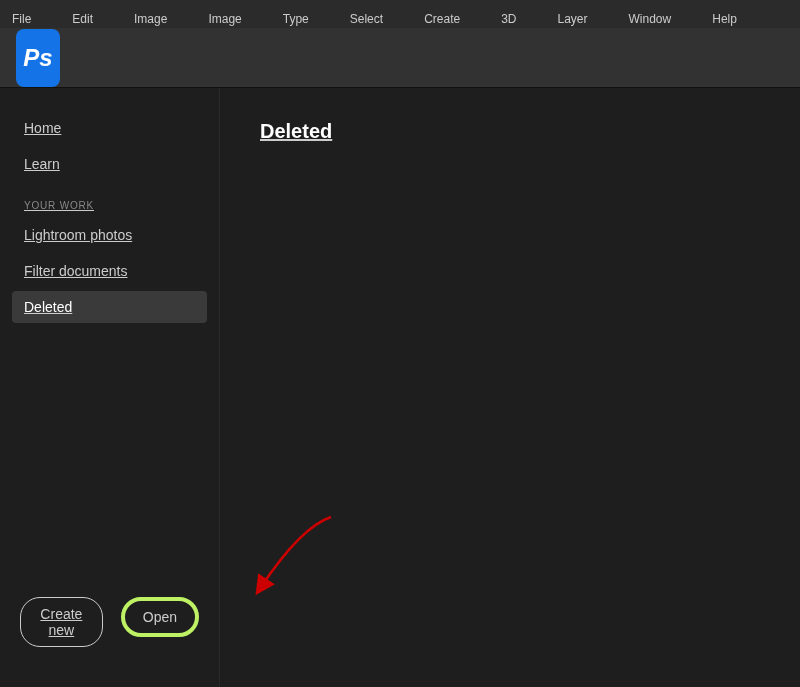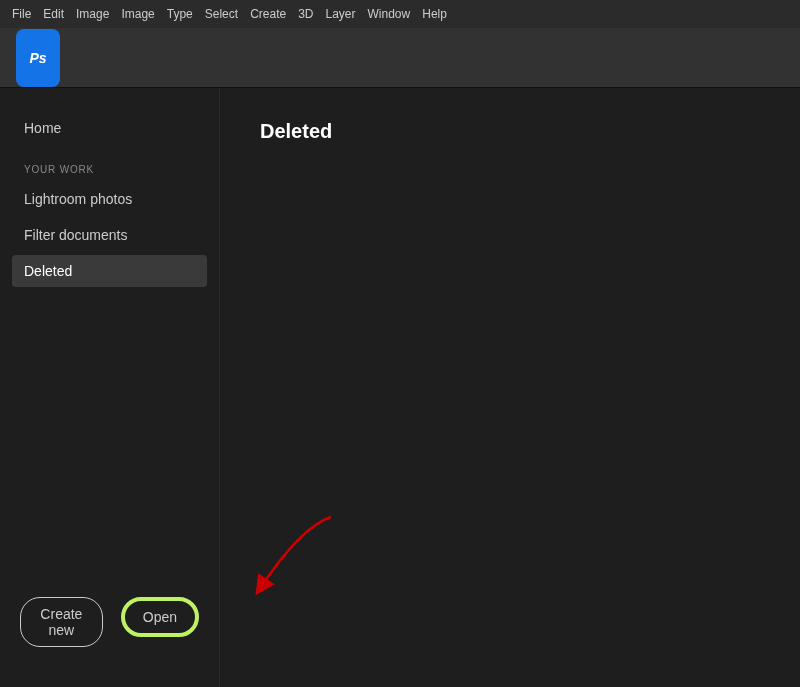--- a/index.html
+++ b/index.html
@@ -13,25 +13,25 @@
       height: 687px;
       background-color: #1e1e1e;
       font-family: 'Segoe UI', Arial, sans-serif;
       color: #cccccc;
       overflow: hidden;
     }
 
     
     .menu-bar {
       display: flex;
-      align-items: center;
+      align-items: flex-end;
       background-color: #2b2b2b;
       height: 28px;
       padding: 0 8px;
-      gap: 4px;
+      gap: 33px;
     }
 
     .menu-bar-item {
       font-size: 12px;
       color: #cccccc;
       cursor: pointer;
       padding: 2px 4px;
     }
 
     
@@ -45,30 +45,31 @@
     }
 
     .ps-logo {
       width: 44px;
       height: 58px;
       background-color: #1473e6;
       border-radius: 8px;
       display: flex;
       align-items: center;
       justify-content: center;
-      font-size: 14px;
+      font-size: 24px;
       font-weight: 700;
       color: white;
       font-style: italic;
     }
 
     
     .main-layout {
       display: flex;
       height: calc(687px - 88px);
+      text-decoration: underline;
     }
 
     
     .sidebar {
       width: 220px;
       background-color: #1e1e1e;
       padding: 24px 0;
       display: flex;
       flex-direction: column;
       border-right: 1px solid #2a2a2a;
@@ -168,20 +169,21 @@
 
 <div class="title-bar">
   <div class="ps-logo">Ps</div>
 </div>
 
 <div class="main-layout">
 
   <div class="sidebar">
     <div class="sidebar-content">
       <div class="sidebar-nav-item">Home</div>
+      <div class="sidebar-nav-item">Learn</div>
 
       <div class="sidebar-section-label">YOUR WORK</div>
 
       <div class="sidebar-nav-item">Lightroom photos</div>
       <div class="sidebar-nav-item">Filter documents</div>
       <div class="sidebar-nav-item active">Deleted</div>
 
       <div class="sidebar-bottom">
         <button class="btn-create-new">Create new</button>
 

